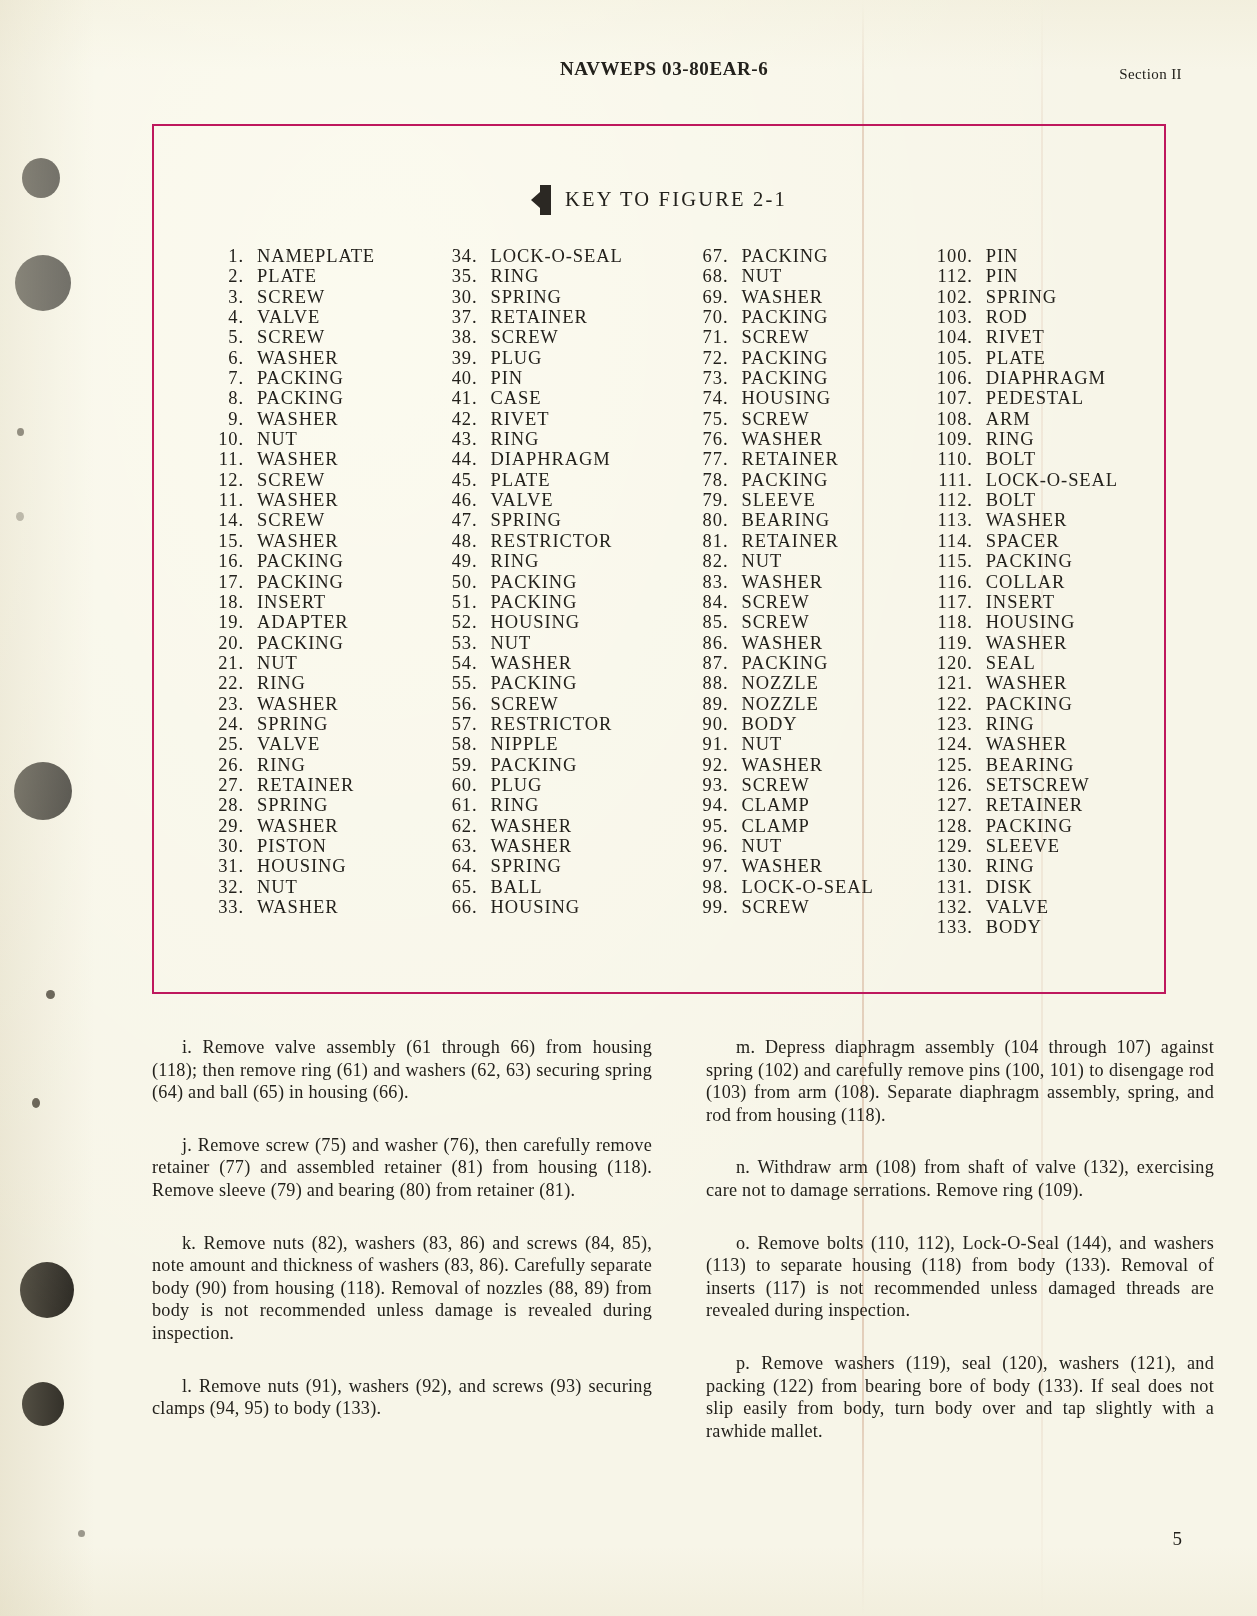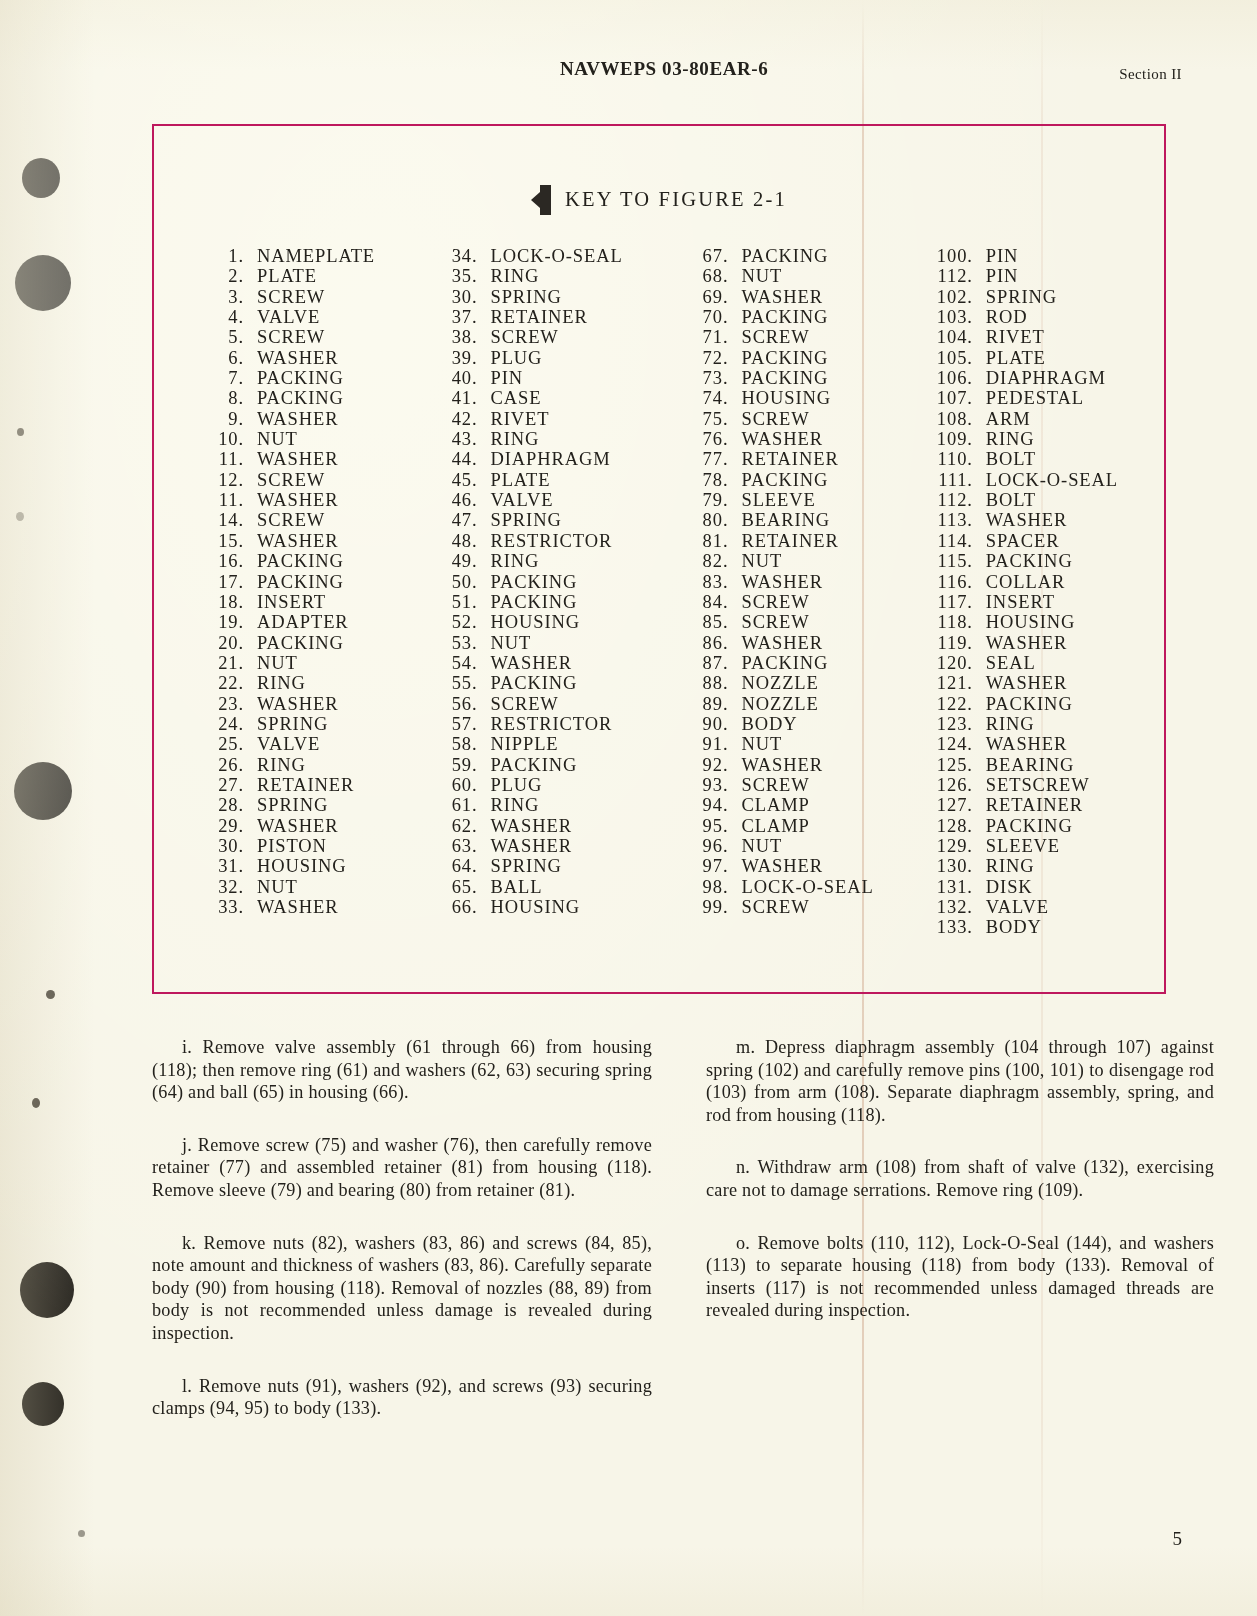--- a/index.html
+++ b/index.html
@@ -705,16 +705,17 @@
   <div class="body-col left" id="pcl">
       <p class="step">i. Remove valve assembly (61 through 66) from housing (118); then remove ring (61) and washers (62, 63) securing spring (64) and ball (65) in housing (66).</p>
       <p class="step">j. Remove screw (75) and washer (76), then carefully remove retainer (77) and assembled retainer (81) from housing (118).  Remove sleeve (79) and bearing (80) from retainer (81).</p>
       <p class="step">k. Remove nuts (82), washers (83, 86) and screws (84, 85), note amount and thickness of washers (83, 86).  Carefully separate body (90) from housing (118).  Removal of nozzles (88, 89) from body is not recommended unless damage is revealed during inspection.</p>
       <p class="step">l. Remove nuts (91), washers (92), and screws (93) securing clamps (94, 95) to body (133).</p>
     </div>
   <div class="body-col right" id="pcr">
       <p class="step">m. Depress diaphragm assembly (104 through 107) against spring (102) and carefully remove pins (100, 101) to disengage rod (103) from arm (108).  Separate diaphragm assembly, spring, and rod from housing (118).</p>
       <p class="step">n. Withdraw arm (108) from shaft of valve (132), exercising care not to damage serrations.  Remove ring (109).</p>
       <p class="step">o. Remove bolts (110, 112), Lock-O-Seal (144), and washers (113) to separate housing (118) from body (133).  Removal of inserts (117) is not recommended unless damaged threads are revealed during inspection.</p>
+      <p class="step">p. Remove washers (119), seal (120), washers (121), and packing (122) from bearing bore of body (133).  If seal does not slip easily from body, turn body over and tap slightly with a rawhide mallet.</p>
     </div>
 </div>
 
 <div class="page-number">5</div>
 
 </body></html>

